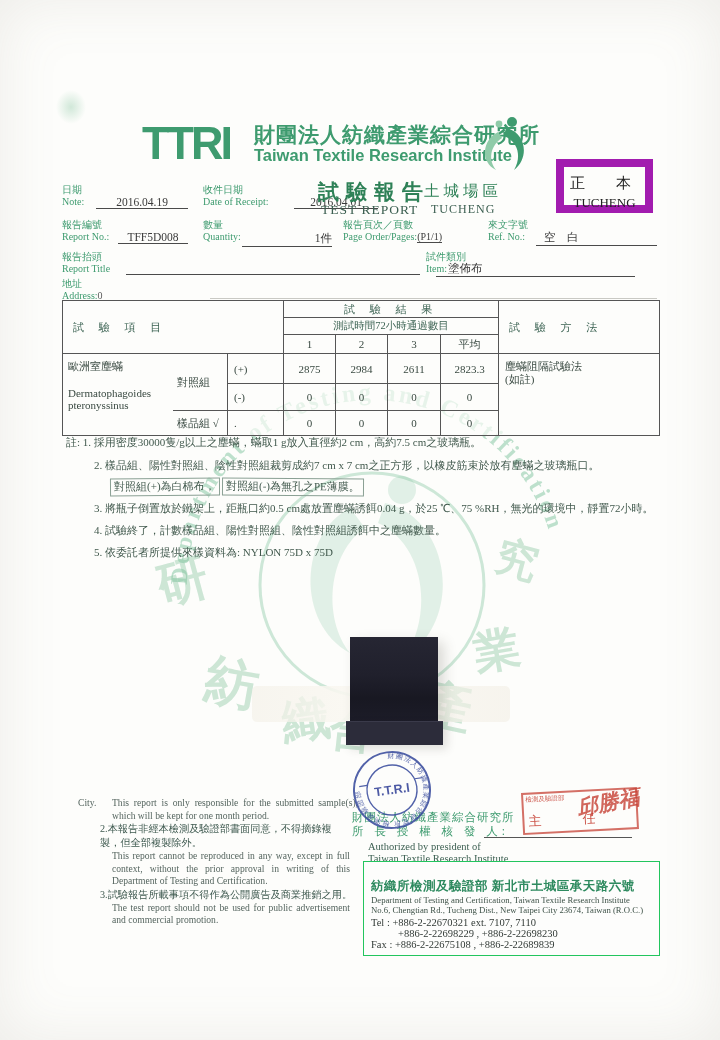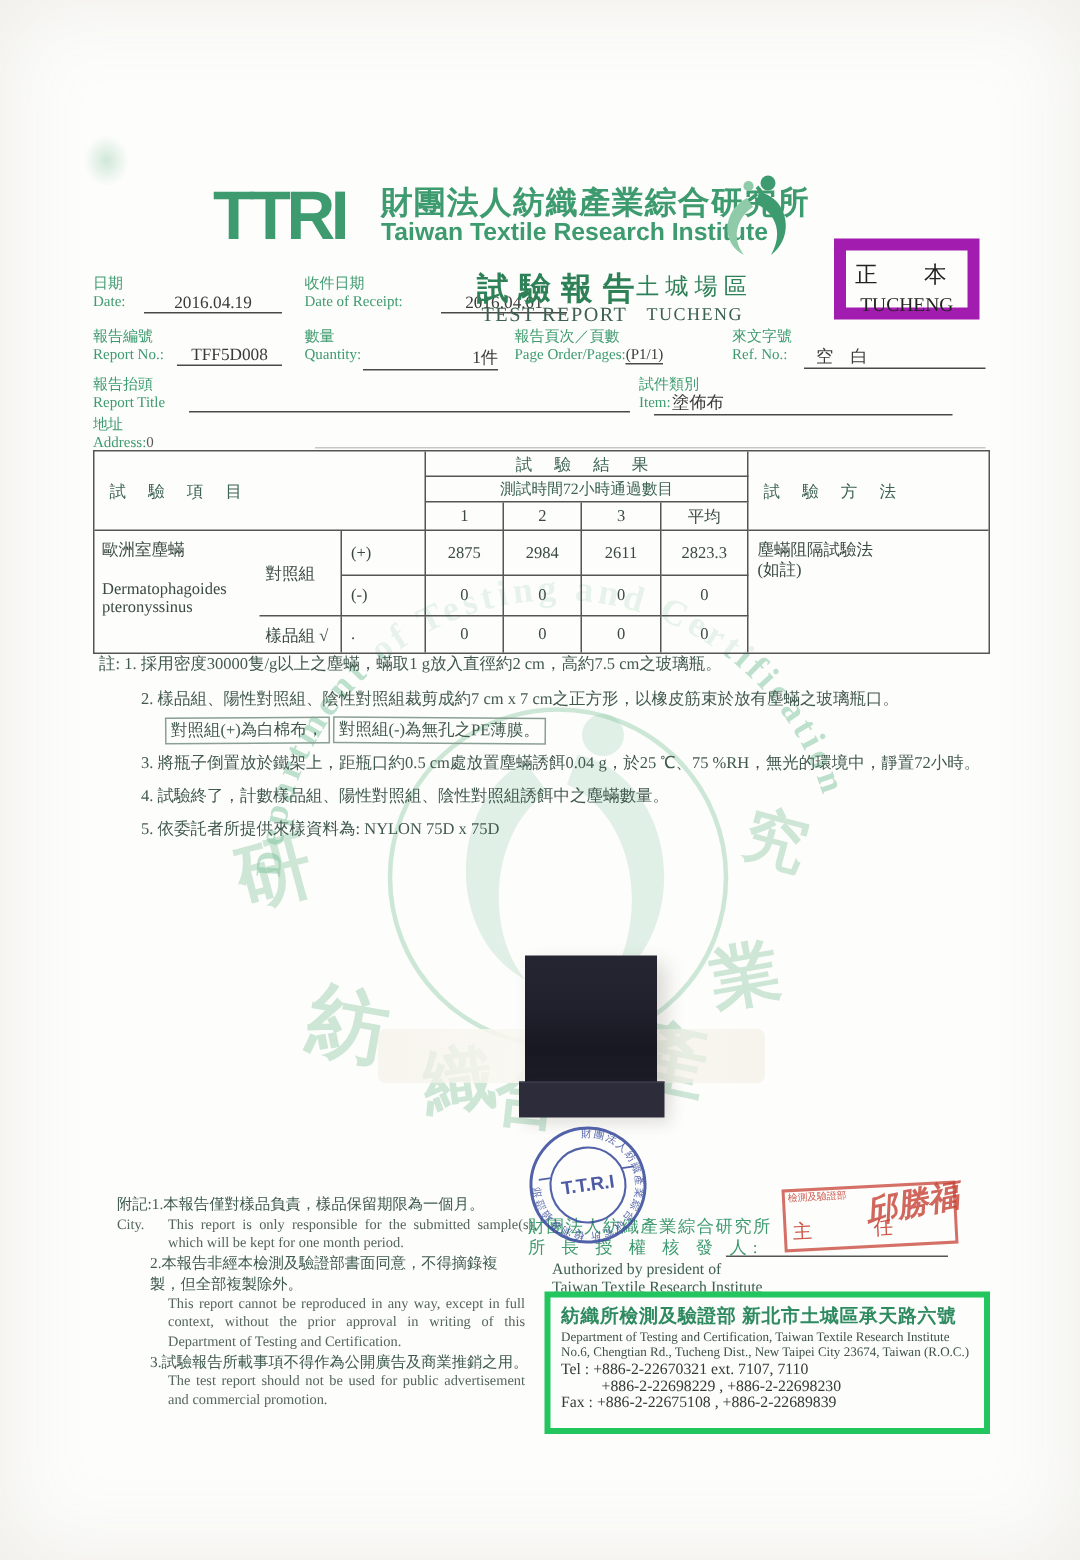--- a/index.html
+++ b/index.html
@@ -41,21 +41,21 @@
     <circle cx="44" cy="12" r="5" fill="#3E9B6F"></circle>
     <circle cx="31" cy="14" r="3.4" fill="#8FCBA8"></circle>
   </svg>
 
   <div class="abs" style="left:556px;top:159px;width:97px;height:54px;border:8px solid #a21caf;text-align:center;box-sizing:border-box;">
     <div style="font-size:15px;color:#222;margin-top:7px;letter-spacing:8px;">正　本</div>
     <div style="font-size:13px;color:#222;margin-top:2px;font-family:'Liberation Serif',serif;">TUCHENG</div>
   </div>
 
   <div class="abs lbl" style="left:62px;top:184px;">
-    <span>日期</span><br><span>Date:</span>
+    <span>日期</span><br><span>Note:</span>
   </div>
   <div class="abs val uline" style="left:96px;top:196px;width:92px;text-align:center;">2016.04.19</div>
 
   <div class="abs lbl" style="left:203px;top:184px;">
     <span>收件日期</span><br><span>Date of Receipt:</span>
   </div>
   <div class="abs val uline" style="left:294px;top:196px;width:84px;text-align:center;">2016.04.01</div>
 
   <div class="abs" style="left:318px;top:178px;font-size:21px;font-weight:bold;color:#2E8157;letter-spacing:7px;">試驗報告</div>
   <div class="abs" style="left:321px;top:202px;font-size:13.5px;color:#3C5F51;letter-spacing:1px;">TEST REPORT</div>
@@ -173,23 +173,20 @@
 
   <div class="abs" style="left:252px;top:686px;width:258px;height:36px;z-index:2;border-radius:5px;
               background:linear-gradient(90deg,rgba(242,238,228,0.55),rgba(250,248,242,0.95) 40%,rgba(240,235,224,0.5));"></div>
   <div class="abs" style="left:350px;top:637px;width:88px;height:85px;z-index:3;
               background:linear-gradient(180deg,#262633 0%,#20202c 45%,#181822 72%,#1c1c28 100%);
               box-shadow:6px 5px 12px rgba(60,55,45,0.18);"></div>
   <div class="abs" style="left:346px;top:721px;width:97px;height:23px;z-index:3;background:#2c2c3a;
               border-top:1px solid #3a3a4a;box-shadow:4px 4px 10px rgba(60,55,45,0.15);"></div>
 
   <div class="abs" style="left:78px;top:797px;width:280px;z-index:2;">
-    <div class="fnzh">
-      <span>附記:</span><span>1.本報告僅對樣品負責，樣品保留期限為一個月。</span>
-    </div>
     <div style="display:flex;">
       <div class="fn" style="width:34px;flex:none;">City.</div>
       <div class="fn" style="flex:1;">This report is only responsible for the submitted sample(s), which will be kept for one month period.</div>
     </div>
     <div class="fnzh" style="margin-left:22px;width:250px;">2.本報告非經本檢測及驗證部書面同意，不得摘錄複製，但全部複製除外。</div>
     <div class="fn" style="margin-left:34px;width:238px;">This report cannot be reproduced in any way, except in full context, without the prior approval in writing of this Department of Testing and Certification.</div>
     <div class="fnzh" style="margin-left:22px;width:254px;">3.試驗報告所載事項不得作為公開廣告及商業推銷之用。</div>
     <div class="fn" style="margin-left:34px;width:238px;">The test report should not be used for public advertisement and commercial promotion.</div>
   </div>
 
@@ -214,22 +211,22 @@
   <div class="abs" style="left:368px;top:853px;font-size:10.5px;color:#3C5F51;z-index:3;">Taiwan Textile Research Institute</div>
 
   <div class="abs" style="left:522px;top:790px;width:116px;height:42px;border:2px solid rgba(198,64,52,0.75);
               box-sizing:border-box;transform:rotate(-3deg);z-index:4;">
     <div style="position:absolute;left:2px;top:1px;width:40px;font-size:6.5px;line-height:7px;color:rgba(198,64,52,0.85);">檢測及驗證部</div>
     <div style="position:absolute;left:4px;bottom:2px;font-size:13px;letter-spacing:14px;color:rgba(198,64,52,0.9);">主　任</div>
     <div style="position:absolute;right:-4px;top:-2px;font-size:21px;font-style:italic;font-weight:bold;
                 color:rgba(198,64,52,0.8);transform:rotate(-8deg);font-family:'DejaVu Serif',serif;">邱勝福</div>
   </div>
 
-  <div class="abs" style="left:363px;top:861px;width:297px;height:95px;border:4px solid #22c55e;box-sizing:border-box;
-              padding:4px 7px;z-index:3;background:rgba(253,253,251,0.85);">
+  <div class="abs" style="left:363px;top:861px;width:297px;height:95px;border:1px solid #22c55e;box-sizing:border-box;
+              padding:16px 7px;z-index:3;background:rgba(253,253,251,0.85);">
     <div style="font-size:12.5px;font-weight:bold;color:#2E8A5F;letter-spacing:0.5px;white-space:nowrap;">紡織所檢測及驗證部 新北市土城區承天路六號</div>
     <div style="font-size:8.7px;color:#3E5248;white-space:nowrap;">Department of Testing and Certification, Taiwan Textile Research Institute</div>
     <div style="font-size:8.7px;color:#3E5248;white-space:nowrap;">No.6, Chengtian Rd., Tucheng Dist., New Taipei City 23674, Taiwan (R.O.C.)</div>
     <div style="font-size:10.5px;color:#323a36;margin-top:2px;">Tel : +886-2-22670321 ext. 7107, 7110</div>
     <div style="font-size:10.5px;color:#323a36;margin-left:27px;">+886-2-22698229 , +886-2-22698230</div>
     <div style="font-size:10.5px;color:#323a36;">Fax : +886-2-22675108 , +886-2-22689839</div>
   </div>
 
 </div>
 

